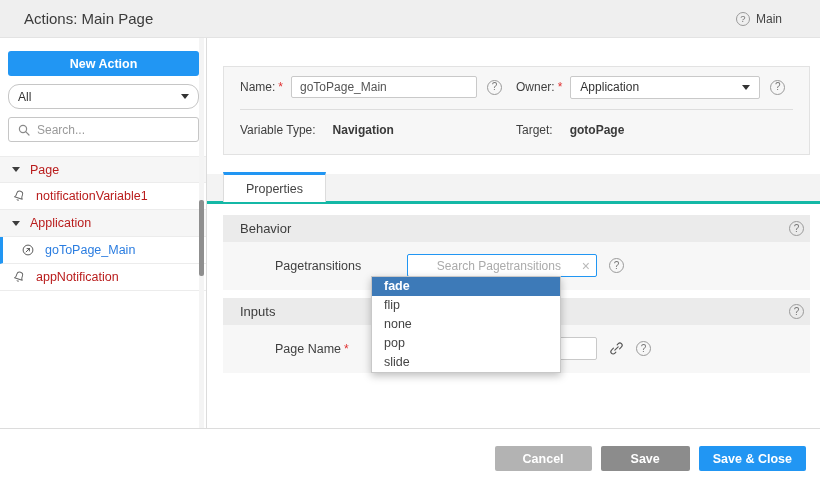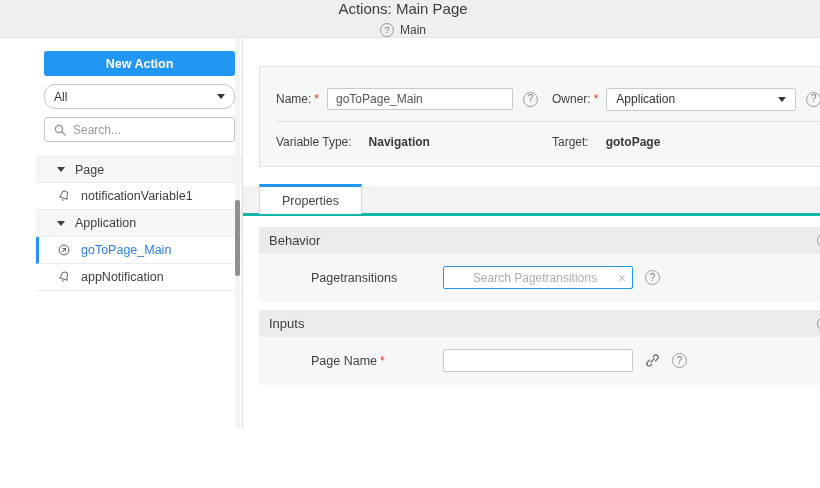--- a/index.html
+++ b/index.html
@@ -7,70 +7,69 @@
   .app {
     width:820px; height:488px; position:relative; overflow:hidden;
     font-family:"Liberation Sans", sans-serif; color:#333; background:#fff;
     border:0; font-size:12px;
   }
   
   .hdr {
     height:38px; background:#efefef; border-bottom:1px solid #e3e3e3;
     display:flex; align-items:center; justify-content:space-between;
     padding:0 38px 0 24px;
-    flex-direction:column;
   }
   .hdr-title { font-size:15px; color:#3b3b3b; }
   .hdr-help { display:flex; align-items:center; gap:6px; font-size:12px; color:#444; cursor:pointer; }
   .qicon {
     display:inline-flex; align-items:center; justify-content:center;
     border:1px solid #9a9a9a; border-radius:50%; color:#777; flex:0 0 auto;
     font-size:10px; line-height:1;
   }
   .q14 { width:14px; height:14px; font-size:9.5px; }
   .q16 { width:15px; height:15px; }
   
   .bod { display:flex; height:390px; }
   
   .sb {
     width:207px; flex:0 0 207px; border-right:1px solid #dcdcdc;
-    padding:13px 7px 0 8px; position:relative; background:#fff;margin-left:36px;
+    padding:13px 7px 0 8px; position:relative; background:#fff;
   }
   .new-action {
     display:block; width:100%; height:25px; background:#2196f3; color:#fff;
     font-weight:bold; font-size:12.5px; border:none; border-radius:3px;
     cursor:pointer; font-family:inherit;
   }
   .sb-select {
     margin-top:8px; height:25px; border:1px solid #c6c6c6; border-radius:11px;
     display:flex; align-items:center; justify-content:space-between;
     padding:0 9px; font-size:12px; background:#fff; cursor:pointer; color:#333;
   }
   .caret { width:0; height:0; border-left:4px solid transparent; border-right:4px solid transparent; border-top:5px solid #333; }
   .searchbox {
     margin-top:8px; height:25px; border:1px solid #c6c6c6; border-radius:3px;
     display:flex; align-items:center; padding:0 8px; gap:6px; background:#fff;
   }
   .searchbox input { border:none; outline:none; flex:1; min-width:0; font-size:12px; font-family:inherit; background:transparent; color:#333; }
   .searchbox input::placeholder { color:#9a9a9a; }
   .tree { margin:14px -7px 0 -8px; }
   .trow {
-    height:27px; display:flex; align-items:center; gap:10px; padding-left:21px;
-    font-size:12.5px; color:#404040; border-bottom:1px solid #ececec; background:#fff; cursor:pointer;
+    height:27px; display:flex; align-items:center; gap:10px; padding-left:12px;
+    font-size:12.5px; color:#b91c1c; border-bottom:1px solid #ececec; background:#fff; cursor:pointer;
   }
   .tree .trow:first-child { border-top:1px solid #ececec; }
   .trow.group { background:#f6f6f6; }
   .trow.selected { border-left:3px solid #2196f3; padding-left:18px; color:#2b7de0; }
   .tri { width:0; height:0; border-left:4.5px solid transparent; border-right:4.5px solid transparent; border-top:5px solid #3d3d3d; flex:0 0 auto; }
   .ticon { width:14px; height:14px; flex:0 0 14px; }
   .sb-track { position:absolute; top:0; right:2px; width:5px; height:100%; background:#f4f4f4; }
   .sb-thumb { position:absolute; top:162px; right:2px; width:5px; height:76px; background:#8f8f8f; border-radius:2px; cursor:pointer; }
   
   .main { flex:1; position:relative; padding:28px 10px 0 16px; background:#fff; }
-  .card { background:#f7f7f7; border:1px solid #e2e2e2; padding:18px 16px 10px; }
+  .card { background:#f7f7f7; border:1px solid #e2e2e2; padding:6px 16px 10px; }
   .frow { display:flex; align-items:center; min-height:28px; }
   .fcol { display:flex; align-items:center; }
   .fcol.c1 { width:276px; flex:0 0 276px; }
   .flabel { font-size:12px; color:#3f3f3f; white-space:nowrap; }
   .req { color:#e03131; margin-left:3px; font-size:12px; }
   .text-input {
     height:22px; width:186px; border:1px solid #c9c9c9; border-radius:2px;
     padding:0 8px; font-size:12px; color:#555; font-family:inherit; background:#fff; margin-left:8px;
   }
   .card .qicon { margin-left:10px; }
@@ -89,21 +88,21 @@
   .tab {
     height:30px; margin-bottom:-1px; background:#fff; border:1px solid #dcdcdc;
     border-top:3px solid #2196f3; border-bottom:none; padding:0 22px;
     display:flex; align-items:center; font-size:12.5px; color:#444; cursor:pointer;
   }
   
   .section { margin-top:11px; }
   .section + .section { margin-top:8px; }
   .sec-head {
     height:27px; background:#ebebeb; display:flex; align-items:center;
-    justify-content:space-between; padding:0 6px 0 10px; font-size:13px; color:#3c3c3c;
+    justify-content:space-between; padding:0 6px 0 17px; font-size:13px; color:#3c3c3c;
   }
   .sec-body { background:#f7f7f7; padding:12px 0 13px; }
   .prow { display:flex; align-items:center; padding:0 16px; }
   .prow .flabel { flex:0 0 132px; font-size:12.5px;margin-left:36px; }
   .searchwrap {
     width:190px; height:23px; border:1px solid #2196f3; border-radius:2px; background:#fff;
     display:flex; align-items:center; padding:0 6px 0 8px;
   }
   .searchwrap input { flex:1; min-width:0; border:none; outline:none; font-size:12px; font-family:inherit; color:#333; background:transparent;text-align:center; }
   .searchwrap input::placeholder { color:#ababab; }
@@ -266,18 +265,30 @@
             </span>
             <input class="text-input pagename" value="" style="">
             <svg class="linkicon" width="15" height="15" viewBox="0 0 16 16">
               <path d="M6.2 9.8l3.6-3.6M7.3 11.9l-1.2 1.2a2.4 2.4 0 0 1-3.4-3.4l2-2M8.7 4.1l1.2-1.2a2.4 2.4 0 0 1 3.4 3.4l-2 2" fill="none" stroke="#555" stroke-width="1.2" stroke-linecap="round"></path>
             </svg>
             <span class="qicon q16">?</span>
           </div>
         </div>
       </div>
 
+      <div class="dropdown">
+        <div class="dd-item selected">fade</div>
+        <div class="dd-item">flip</div>
+        <div class="dd-item">none</div>
+        <div class="dd-item">pop</div>
+        <div class="dd-item">slide</div>
+      </div>
 
     </div>
   </div>
 
+  <div class="ftr">
+    <button class="btn cancel">Cancel</button>
+    <button class="btn save">Save</button>
+    <button class="btn primary">Save &amp; Close</button>
+  </div>
 
 </div>
 
 </body></html>

